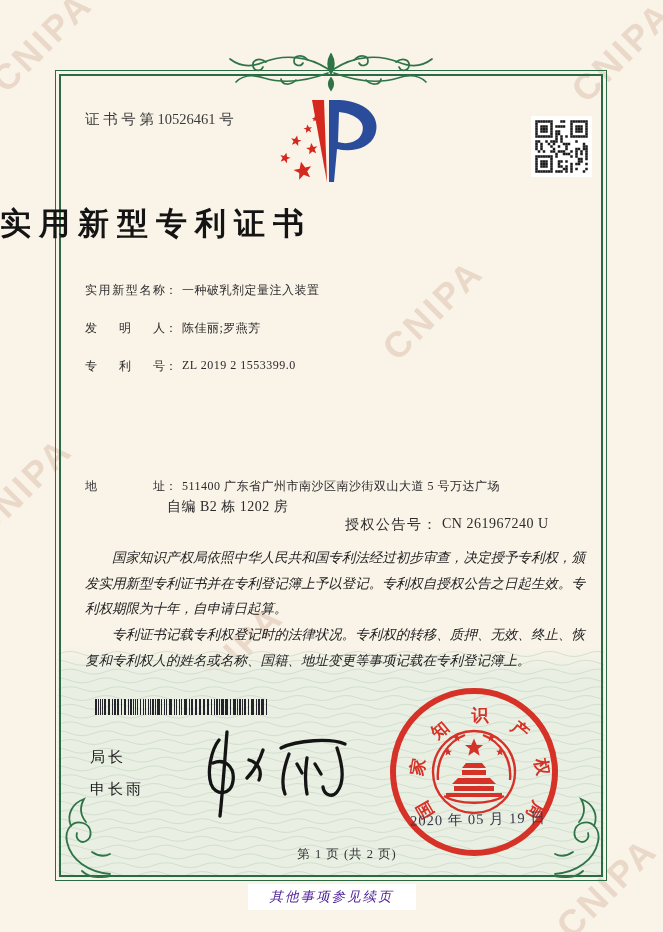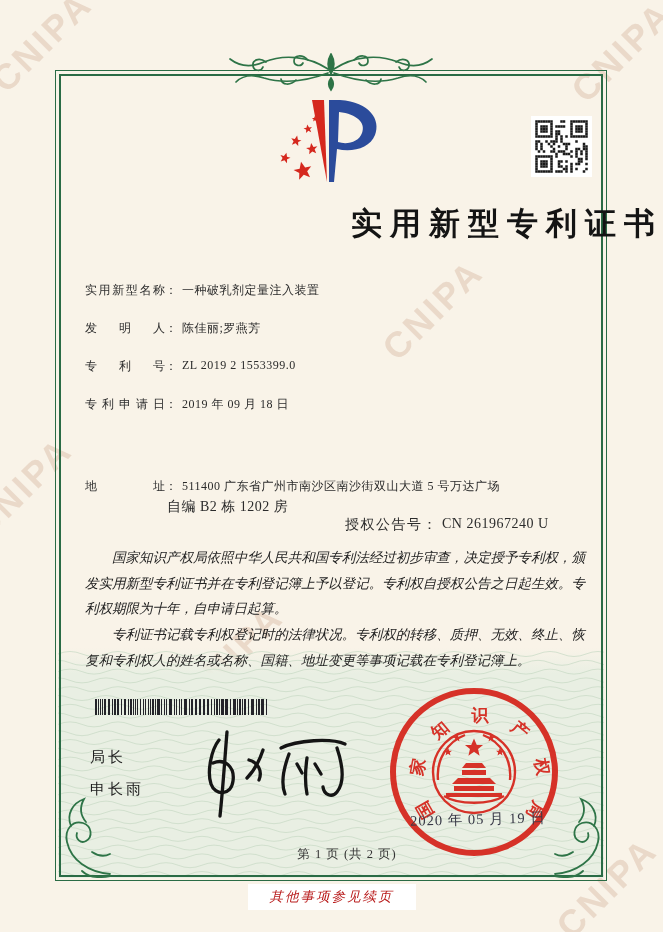--- a/index.html
+++ b/index.html
@@ -35,21 +35,21 @@
   .corner-br { right:56px; top:796px; transform:scaleX(-1); }
 
   
   .cert-number {
     position:absolute; left:85px; top:110px; font-size:14.5px;
     color:#3a3a3a; z-index:4;
   }
   .logo { position:absolute; left:267px; top:92px; z-index:4; }
   .qr { position:absolute; left:531px; top:116px; z-index:4; }
   .doc-title {
-    position:absolute; left:0; top:203px; width:100%; text-align:right;
+    position:absolute; left:0; top:203px; width:100%; text-align:left;
     font-size:31px; font-weight:bold; letter-spacing:8px; color:#141414;
     z-index:4;
   }
   
   .row { position:absolute; left:85px; font-size:12px; z-index:4; white-space:nowrap; }
   .flabel {
     display:inline-block; width:80px; text-align:justify; text-align-last:justify;
     vertical-align:top; color:#2e2e2e;
   }
   .colon { display:inline-block; vertical-align:top; }
@@ -90,21 +90,21 @@
     transform:rotate(-1.5deg); white-space:nowrap;
   }
 
   .page-info {
     position:absolute; left:55px; top:846px; width:584px; text-align:center;
     font-size:12.5px; color:#333; z-index:4; letter-spacing:1px;
   }
   .footer-note {
     position:absolute; left:50%; top:884px; transform:translateX(-50%);
     background:#ffffff; padding:4px 22px; font-size:13.5px; font-style:italic;
-    color:#b91c1c; z-index:4; letter-spacing:2px; white-space:nowrap;
+    color:#4c1d95; z-index:4; letter-spacing:2px; white-space:nowrap;
   }
   svg { display:block; }
 </style>
 </head>
 <body>
 
 <div class="page">
 
   <div class="wm" style="left:42px;  top:42px;">CNIPA</div>
   <div class="wm" style="left:622px; top:52px;">CNIPA</div>
@@ -185,20 +185,21 @@
     <svg width="58" height="82" viewBox="0 0 58 82" xmlns="http://www.w3.org/2000/svg">
       <g stroke="#2e7447" fill="none" stroke-width="1.8" stroke-linecap="round">
         <path d="M52,78 C30,76 13,64 9,46 C6,33 15,24 25,27 C34,30 35,41 28,45 C23,48 17,43 19,37"></path>
         <path d="M13,30 C8,18 15,7 26,3 C21,12 23,20 28,26"></path>
         <path d="M52,80 C42,82 31,82 24,75"></path>
         <path d="M34,56 C40,60 46,61 52,58"></path>
       </g>
     </svg>
   </div>
 
+  <div class="cert-number">证 书 号 第 10526461 号</div>
 
   <div class="logo">
     <svg width="140" height="105" viewBox="0 0 140 105" xmlns="http://www.w3.org/2000/svg">
       <defs>
         <path id="star" d="M0,-10 L2.94,-3.09 L9.51,-3.09 L4.26,1.18 L5.88,8.09 L0,4 L-5.88,8.09 L-4.26,1.18 L-9.51,-3.09 L-2.94,-3.09 Z"></path>
       </defs>
       <path d="M45,8 L57,8 L60,90 Z" fill="#d5281e"></path>
       <path fill-rule="evenodd" fill="#2b4b9b" d="M62,8 L73,8 C103,10 114,28 108,43 C103,56 85,61 70,57 L67,90 L62,90 Z
                M72,20 C90,22 99,31 95,41 C92,50 80,53 71,50 Z"></path>
       <g fill="#d5281e">
@@ -420,24 +421,20 @@
     <span class="fval">一种破乳剂定量注入装置</span>
   </div>
   <div class="row" style="top:320px">
     <span class="flabel">发明人</span><span class="colon">：</span>
     <span class="fval">陈佳丽;罗燕芳</span>
   </div>
   <div class="row" style="top:358px">
     <span class="flabel">专利号</span><span class="colon">：</span>
     <span class="fval">ZL 2019 2 1553399.0</span>
   </div>
-  <div class="row" style="top:396px">
-    <span class="flabel">专利申请日</span><span class="colon">：</span>
-    <span class="fval">2019 年 09 月 18 日</span>
-  </div>
   <div class="row" style="top:478px">
     <span class="flabel">地址</span><span class="colon">：</span>
     <span class="fval">511400 广东省广州市南沙区南沙街双山大道 5 号万达广场</span>
   </div>
   <div class="addr2">自编 B2 栋 1202 房</div>
   <div class="grant-right">
     <span class="glabel">授权公告号</span><span class="colon">：</span>
     <span class="fval">CN 261967240 U</span>
   </div>
 

